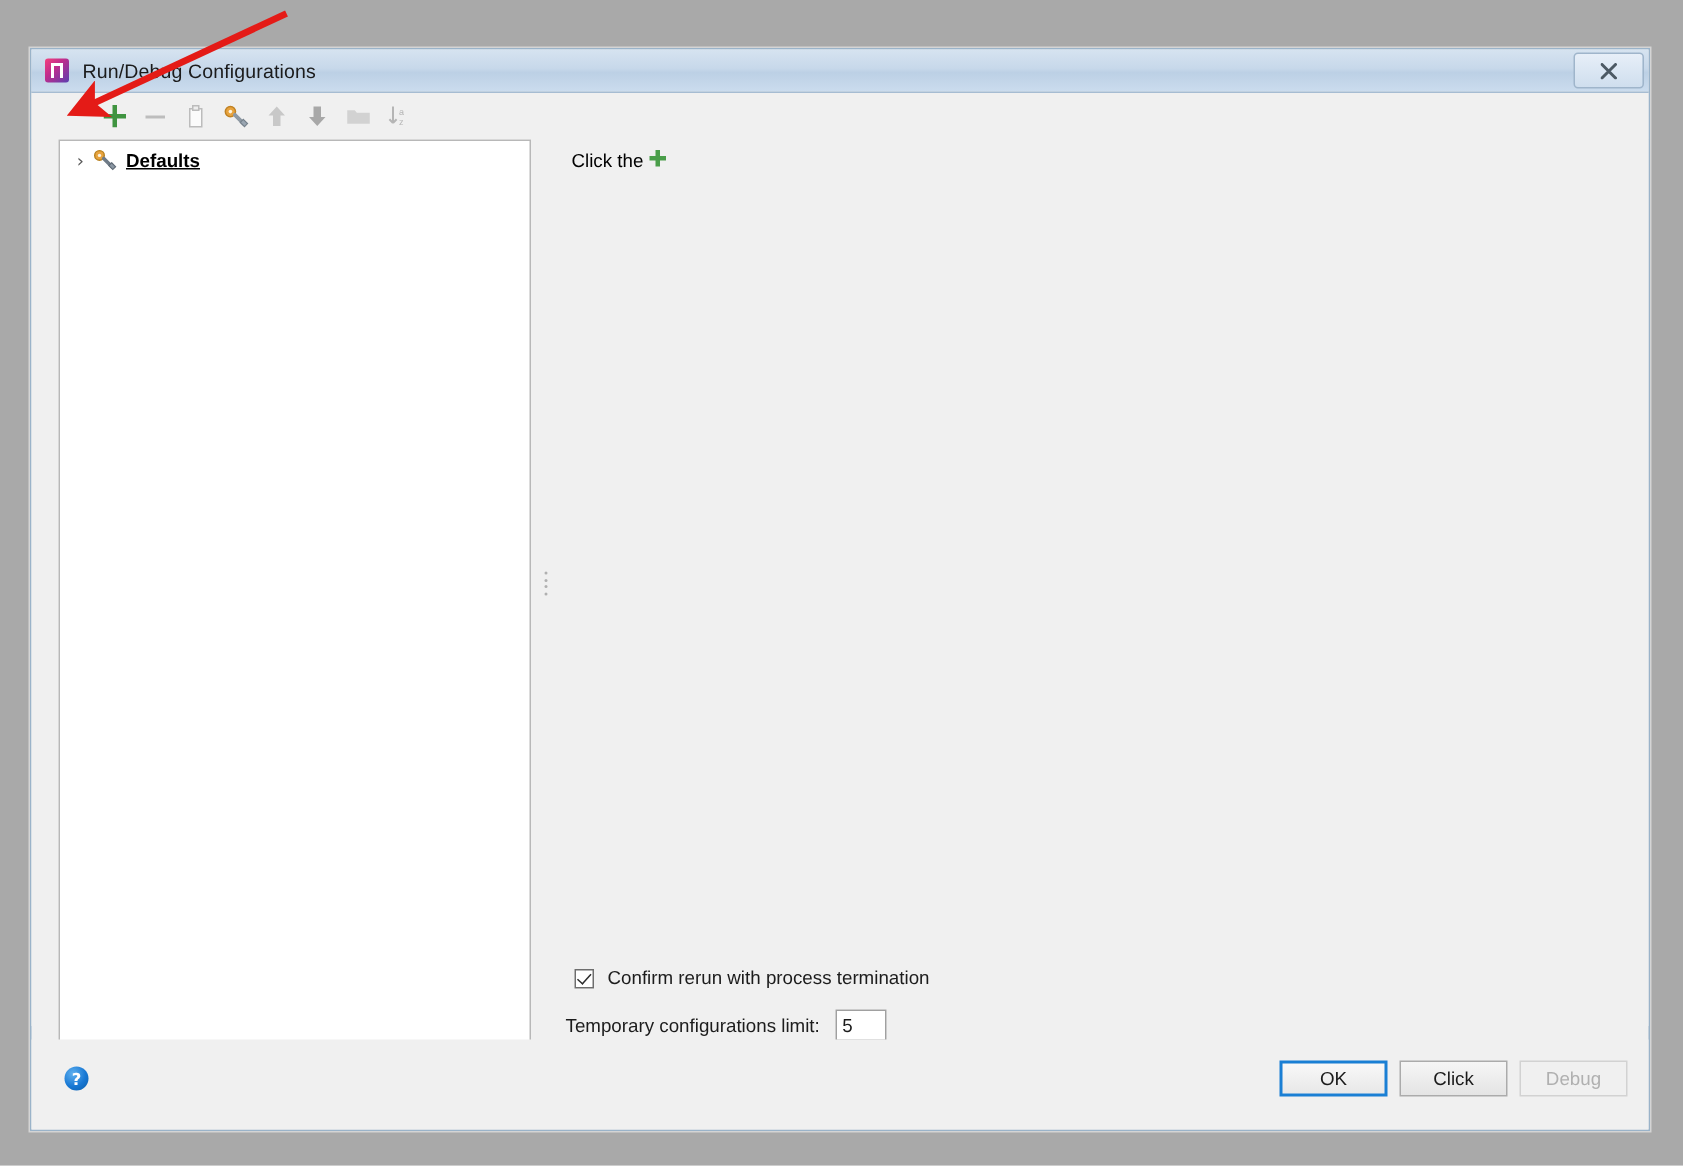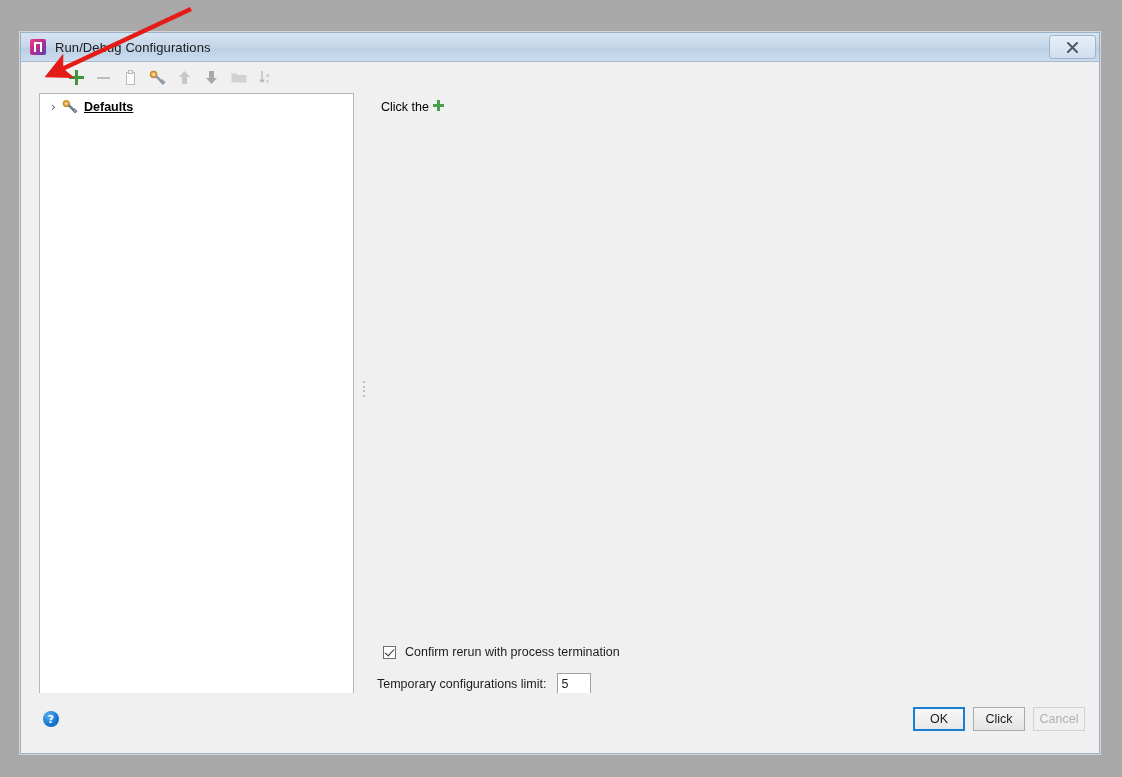--- a/index.html
+++ b/index.html
@@ -323,21 +323,21 @@
     font-family: "DejaVu Sans", sans-serif;
   }
   #footer-buttons {
     position: absolute;
     right: 14px;
     top: 14px;
     display: flex;
     gap: 8px;
   }
   .dlg-button {
-    width: 52px;
+    width: 72px;
     height: 24px;
     font-size: 12.5px;
     font-family: "Liberation Sans", sans-serif;
     display: flex;
     align-items: center;
     justify-content: center;
     box-sizing: border-box;
     background: linear-gradient(to bottom, #f6f6f6, #e4e4e4);
     border: 1px solid #ababab;
     color: #1b1b1b;
@@ -481,21 +481,21 @@
       </div>
 
     </div>
   </div>
 
   <div id="footer">
     <div id="help-button">?</div>
     <div id="footer-buttons">
       <div class="dlg-button default">OK</div>
       <div class="dlg-button">Click</div>
-      <div class="dlg-button disabled">Cancel</div>
+      <div class="dlg-button disabled">Debug</div>
     </div>
   </div>
 
 </div>
 
 <svg id="annotation-arrow">
   <defs>
     <marker id="arrowhead" markerWidth="6" markerHeight="6" refX="2.2" refY="3" orient="auto" markerUnits="strokeWidth">
       <path d="M0,0 L6,3 L0,6 L1.4,3 Z" fill="#e41b17"></path>
     </marker>

